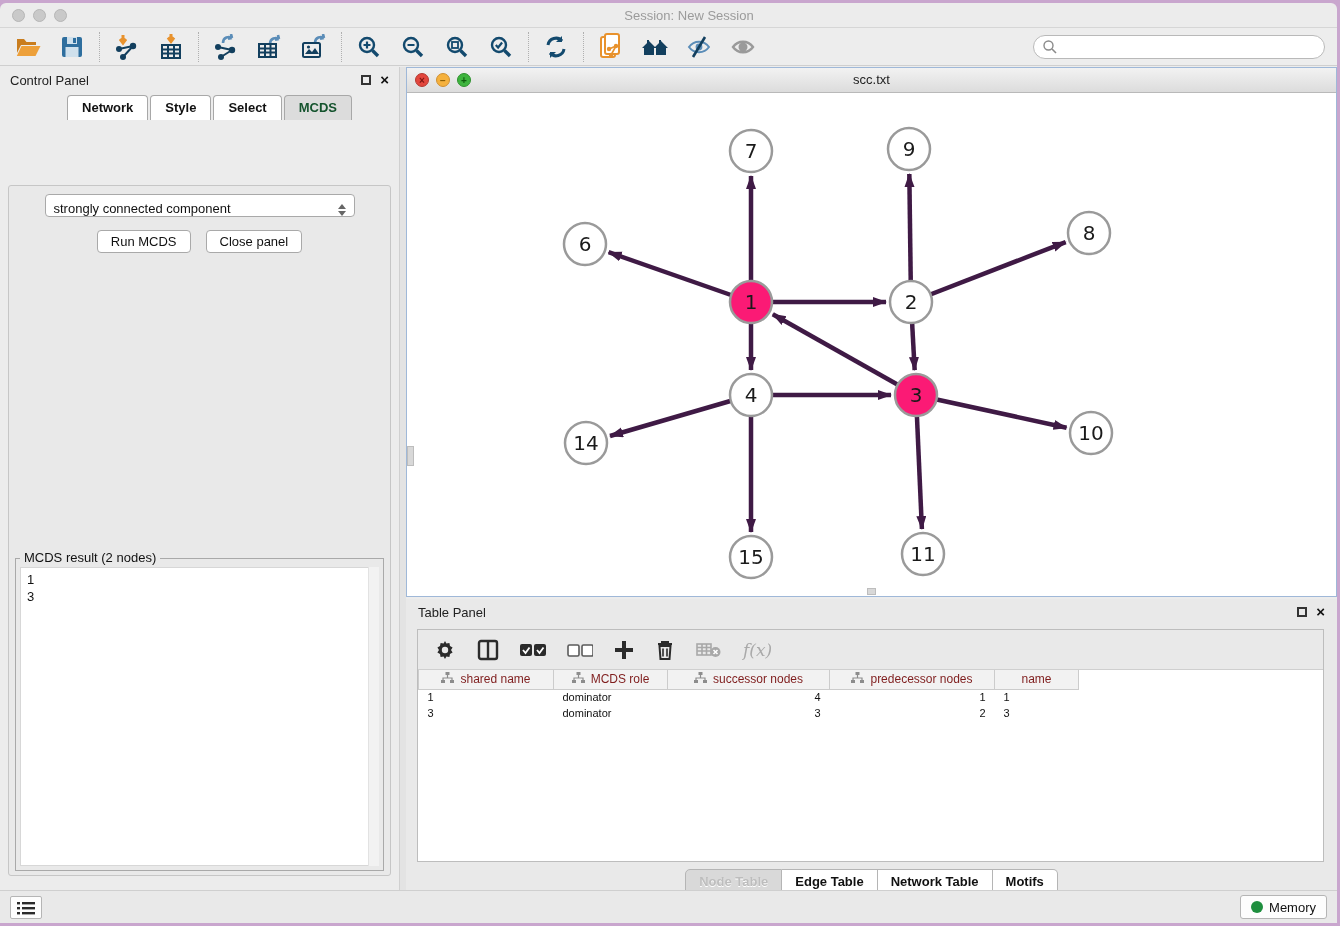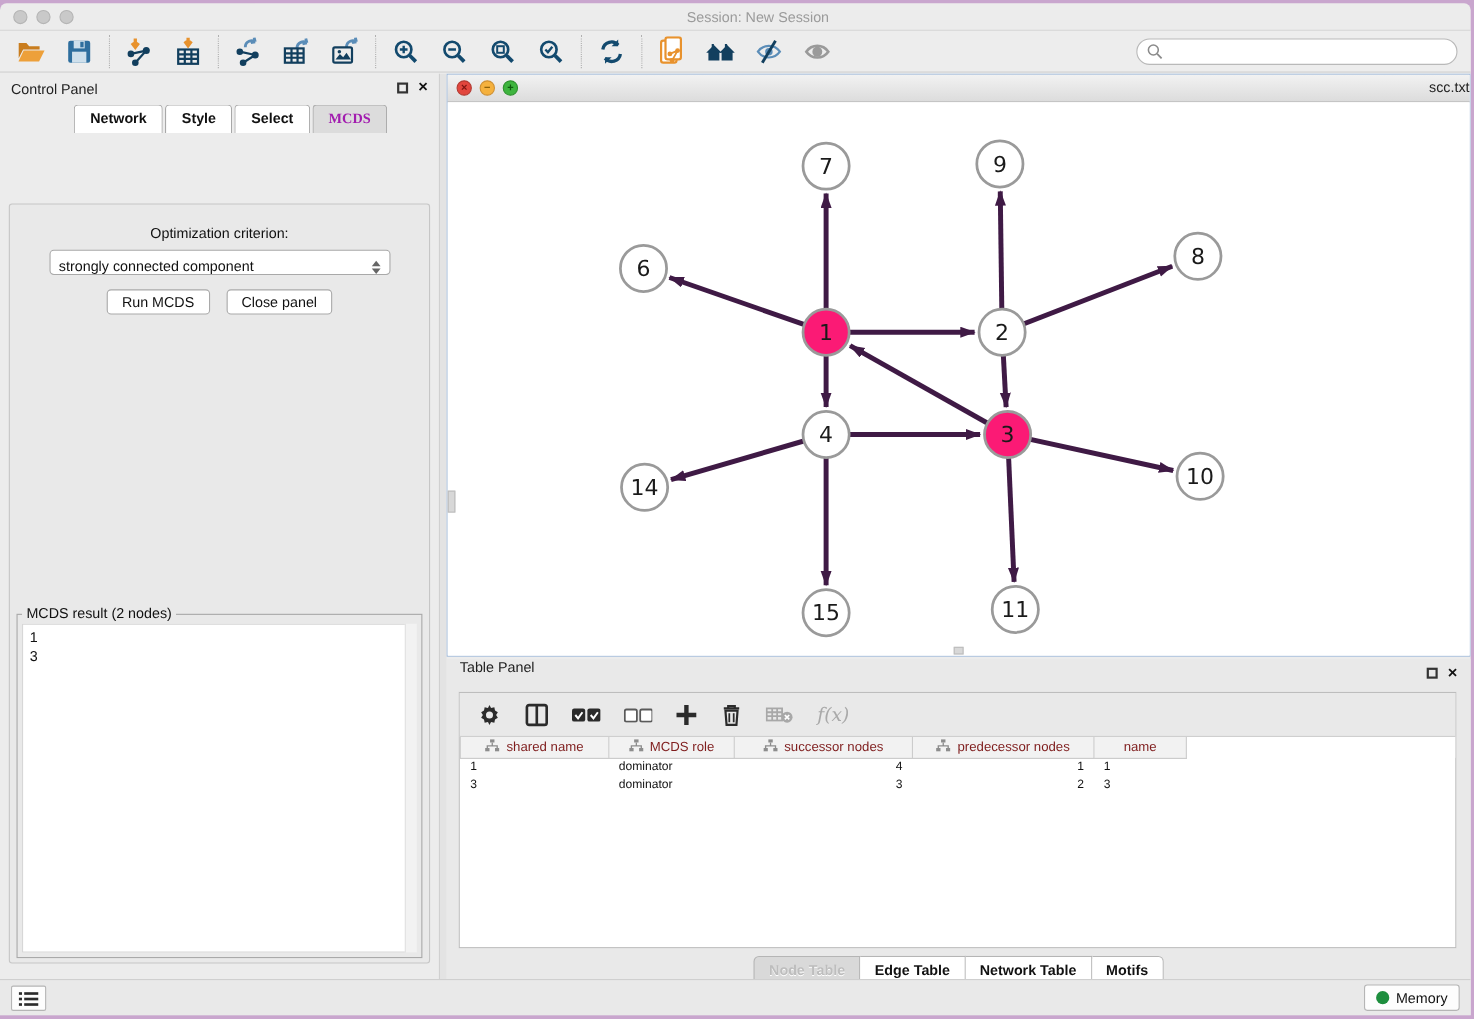--- a/index.html
+++ b/index.html
@@ -27,21 +27,21 @@
   .vsplit { width:6px; background:#e3e3e3; }
   .rightcol { flex:1; display:flex; flex-direction:column; }
 
   
   .panel-head { height:26px; display:flex; align-items:center; padding:0 10px; font-size:13px; color:#222; }
   .panel-head .ph-icons { margin-left:auto; display:flex; gap:9px; align-items:center; }
   .float-ic { width:10px; height:10px; border:2px solid #333; }
   .close-ic { font-size:15px; font-weight:900; color:#111; line-height:10px; }
   .cp-tabs { display:flex; justify-content:center; position:relative; z-index:2; margin-top:2px;margin-left:20px; }
   .cp-tab { background:#fff; border:1px solid #a8a8a8; border-bottom:none; padding:4px 14px 5px; font-size:13px; font-weight:bold; color:#111; border-radius:4px 4px 0 0; margin:0 1px; }
-  .cp-tab.sel { background:#dcdcdc; color:#a21caf;font-family:Liberation Serif, serif; }
+  .cp-tab.sel { background:#dcdcdc; color:#14532d; }
   .cp-body { position:absolute; left:8px; right:8px; top:118px; bottom:14px; background:#e9e9e9; border:1px solid #c6c6c6; border-radius:3px; }
   .opt-label { text-align:center; font-size:13px; color:#111; margin-top:18px; }
   .combo { margin:8px auto 0; width:310px; height:23px; background:#fff; border:1px solid #a9a9a9; border-radius:4px; display:flex; align-items:flex-end; font-size:13px; padding:0 8px; color:#111; }
   .combo .arrows { margin-left:auto; display:flex; flex-direction:column; gap:2px; }
   .tri-up { width:0; height:0; border-left:4px solid transparent; border-right:4px solid transparent; border-bottom:5px solid #666; }
   .tri-dn { width:0; height:0; border-left:4px solid transparent; border-right:4px solid transparent; border-top:5px solid #666; }
   .btn-row { display:flex; justify-content:center; gap:15px; margin-top:13px; }
   .btn { background:#fff; border:1px solid #a9a9a9; border-radius:4px; font-size:13px; padding:3px 13px; color:#111; }
   .groupbox { position:absolute; left:6px; right:6px; top:372px; bottom:4px; border:1px solid #a9a9a9; }
   .groupbox .legend { position:absolute; top:-9px; left:4px; background:#e9e9e9; padding:0 4px; font-size:13px; color:#111; }
@@ -49,28 +49,28 @@
   .groupbox .scrollstrip { position:absolute; top:8px; bottom:4px; right:4px; width:11px; background:#f2f2f2; border-left:1px solid #e2e2e2; }
 
   
   .netwin { height:530px; background:#fff; border:1px solid #9fb8d8; position:relative; }
   .net-titlebar { height:25px; background:linear-gradient(#f2f2f2,#dcdcdc); border-bottom:1px solid #b9b9b9; position:relative; }
   .net-traffic { position:absolute; left:8px; top:5px; display:flex; gap:7px; }
   .ntl { width:14px; height:14px; border-radius:50%; font-size:10px; font-weight:bold; text-align:center; line-height:13px; }
   .ntl.red { background:#e2463d; border:1px solid #b33a32; color:#7e1410; }
   .ntl.yel { background:#f5b13d; border:1px solid #cf9032; color:#8a5d05; }
   .ntl.grn { background:#3eb43e; border:1px solid #2f912f; color:#0d5c0d; }
-  .net-title { text-align:right; line-height:24px; font-size:13px; color:#222; }
+  .net-title { text-align:center; line-height:24px; font-size:13px; color:#222; }
   .canvas { position:absolute; top:25px; left:0; right:0; bottom:0; background:#fff; }
   .grip-left { position:absolute; left:0; top:378px; width:7px; height:20px; background:#d8d8d8; border:1px solid #bdbdbd; }
   .grip-bottom { position:absolute; bottom:1px; left:460px; width:9px; height:7px; background:#d8d8d8; border:1px solid #bdbdbd; }
 
   
   .tpanel { flex:1; background:#e9e9e9; position:relative; margin-top:2px; }
-  .tp-head { height:26px; display:flex; padding:0 12px; font-size:13px; color:#222; }
+  .tp-head { height:26px; display:flex; align-items:center; padding:0 12px; font-size:13px; color:#222; }
   .tp-head .ph-icons { margin-left:auto; display:flex; gap:9px; align-items:center; }
   .tp-box { position:absolute; left:11px; right:13px; top:30px; height:233px; border:1px solid #bdbdbd; background:#fff; display:flex; flex-direction:column; }
   .tp-toolbar { height:40px; background:#e9e9e9; display:flex; align-items:center; gap:21px; padding:0 16px; border-bottom:1px solid #cfcfcf; }
   .tp-ic { display:flex; align-items:center; justify-content:center; height:26px; }
   table.datatable { border-collapse:collapse; width:100%; table-layout:fixed; }
   table.datatable th { background:#f2f2f2; border:1px solid #cccccc; border-top:none; font-size:12px; font-weight:normal; color:#7f1d1d; height:19px; padding:0 4px;margin-top:44px; }
   table.datatable th .hwrap { display:flex; align-items:center; justify-content:center; gap:6px; }
   table.datatable td { font-size:11px; color:#111; height:16px; padding:0 9px; white-space:nowrap; overflow:hidden; }
   td.al-r { text-align:right; padding-right:13px; }
   .tp-tabsrow { position:absolute; left:0; right:0; top:270px; display:flex; justify-content:center; }
@@ -269,21 +269,20 @@
           <span class="close-ic">×</span>
         </span>
       </div>
       <div class="cp-tabs">
         <div class="cp-tab">Network</div>
         <div class="cp-tab">Style</div>
         <div class="cp-tab">Select</div>
         <div class="cp-tab sel">MCDS</div>
       </div>
       <div class="cp-body">
-        <div class="opt-label">Optimization criterion:</div>
         <div class="combo">
           <span>strongly connected component</span>
           <span class="arrows">
               <span class="tri-up"></span>
               <span class="tri-dn"></span>
             </span>
         </div>
         <div class="btn-row">
           <button class="btn">Run MCDS</button>
           <button class="btn">Close panel</button>

